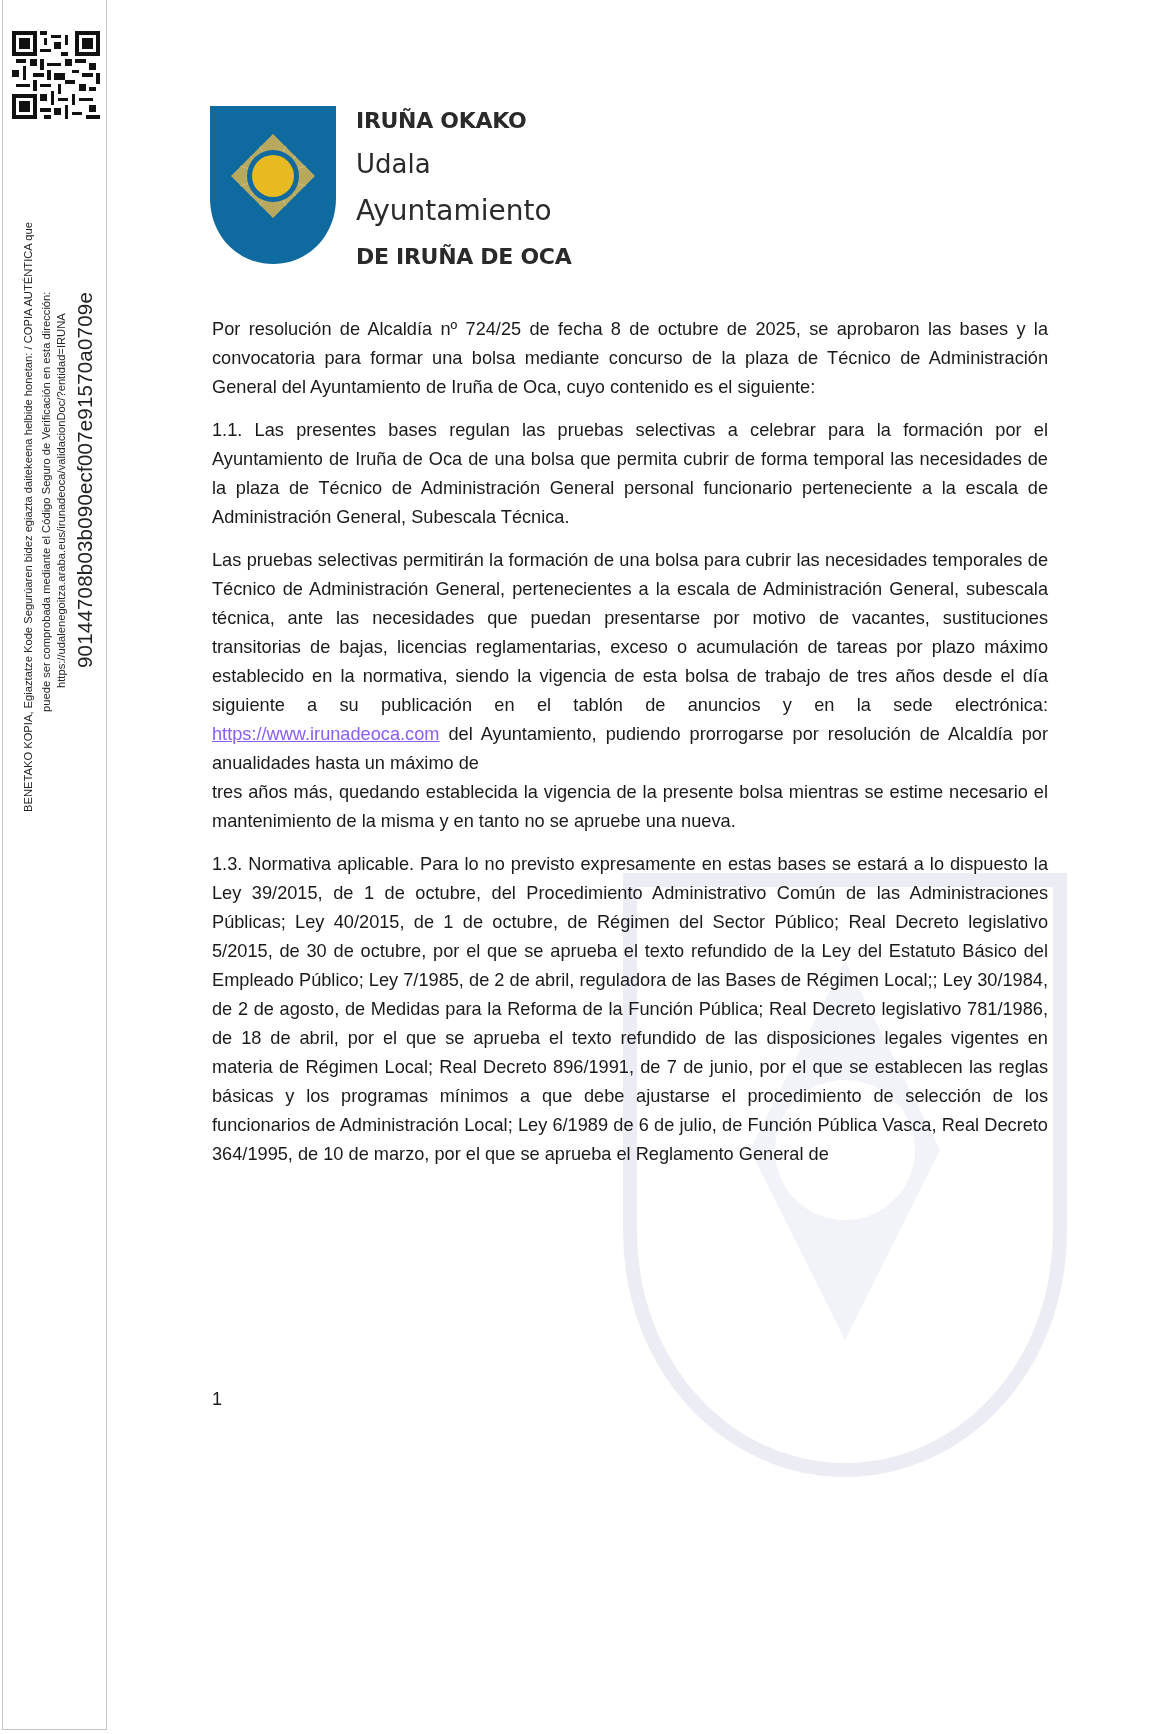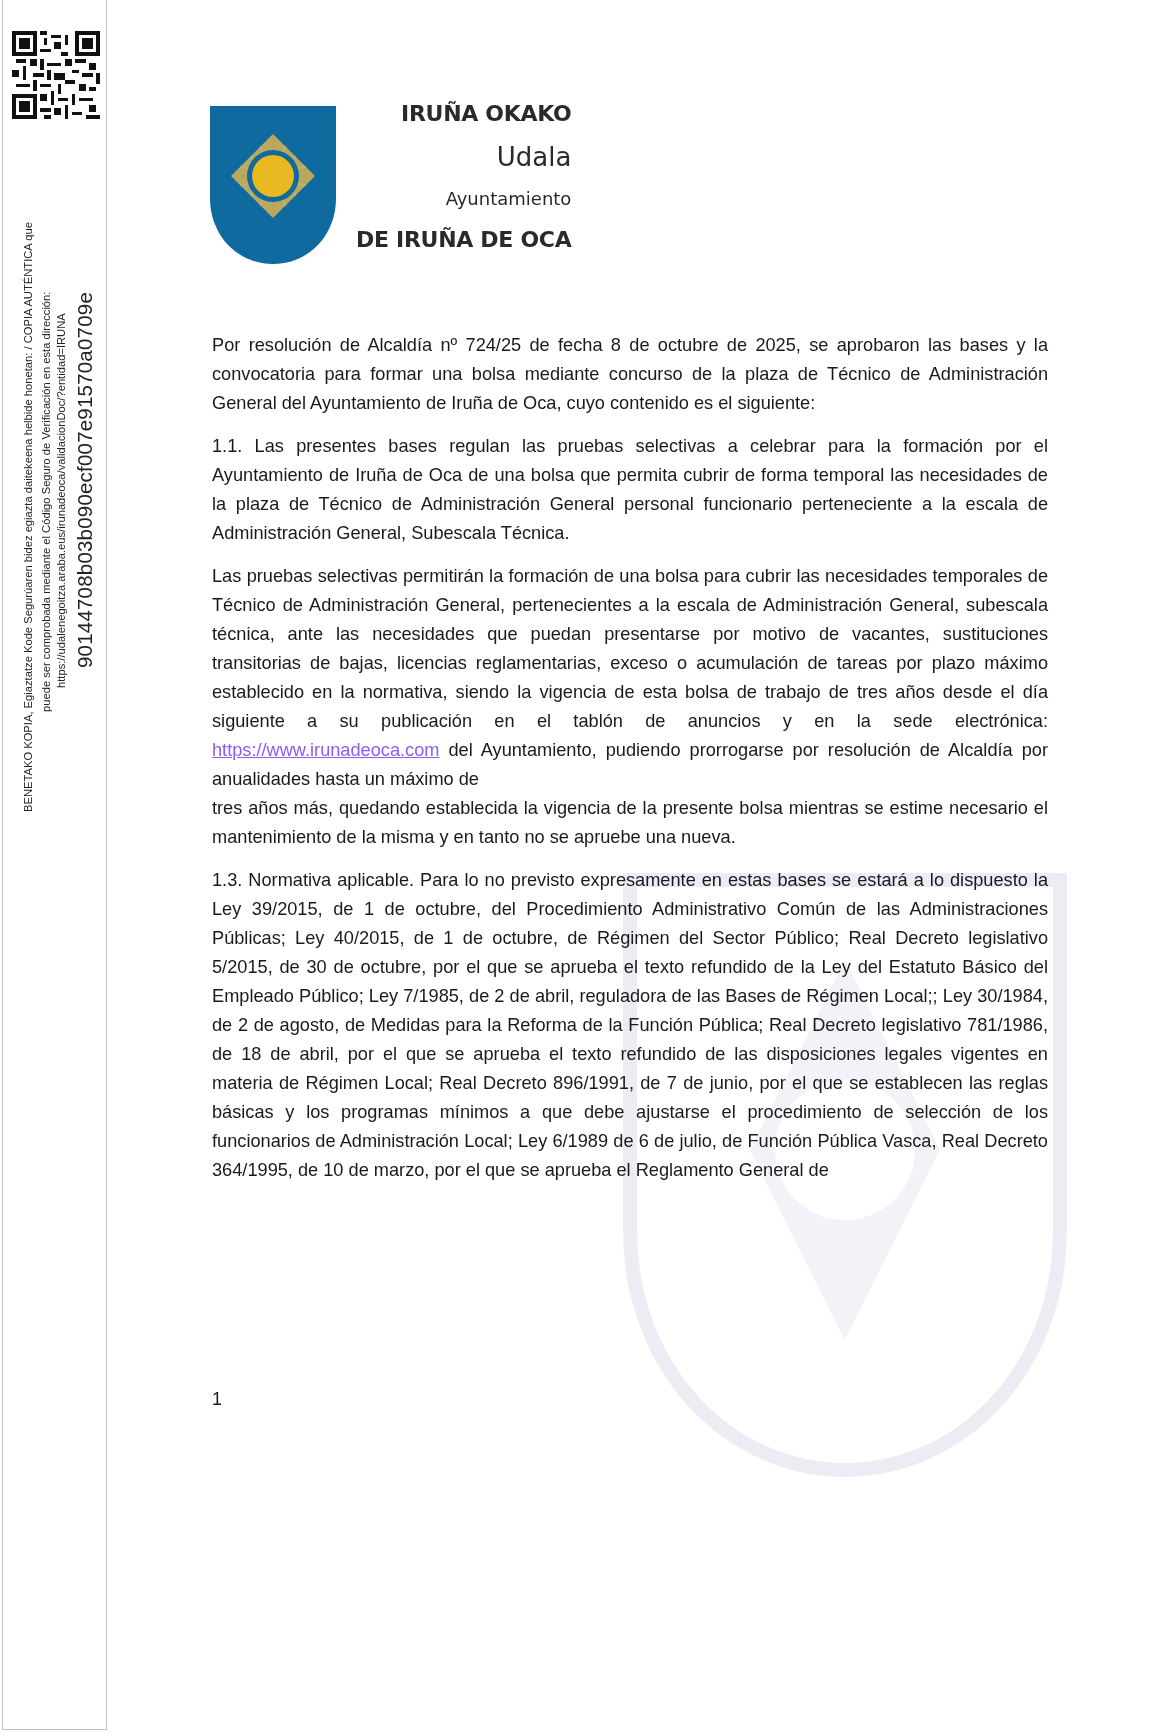--- a/index.html
+++ b/index.html
@@ -12,28 +12,28 @@
   .vt1 { left: 19px; top: 812px; font-size: 11.2px; }
   .vt2 { left: 37px; top: 712px; font-size: 11.2px; }
   .vt3 { left: 52px; top: 688px; font-size: 11.2px; }
   .vt4 { left: 70px; top: 668px; font-size: 20.5px; letter-spacing: 0.2px; }
 
   
   .watermark { position: absolute; left: 610px; top: 870px; width: 470px; height: 610px; opacity: 0.09; pointer-events: none; }
 
   
   .logo { position: absolute; left: 210px; top: 106px; width: 126px; height: 158px; }
-  .brand { position: absolute; left: 356px; top: 103px; color: #2a2a2a; font-family: "DejaVu Sans", sans-serif; line-height: 1; text-align: right; }
+  .brand { position: absolute; left: 356px; top: 110px; color: #2a2a2a; font-family: "DejaVu Sans", sans-serif; line-height: 1; }
   .brand .b1 { font-size: 22px; font-weight: bold; letter-spacing: -0.3px; }
   .brand .b2 { font-size: 26px; margin-top: 19px; }
-  .brand .b3 { font-size: 18px; margin-top: 20px; }
+  .brand .b3 { font-size: 28px; margin-top: 20px; }
   .brand .b4 { font-size: 22px; font-weight: bold; margin-top: 21px; letter-spacing: -0.3px; }
 
   
-  .content { position: absolute; left: 212px; top: 331px; width: 836px; font-family: "Liberation Sans", sans-serif; font-size: 18.2px; line-height: 29px; color: #1a1a1a; }
+  .content { position: absolute; left: 212px; top: 315px; width: 836px; font-family: "Liberation Sans", sans-serif; font-size: 18.2px; line-height: 29px; color: #1a1a1a; }
   .content p { margin: 0 0 14px 0; text-align: justify; }
   .content p.title { font-weight: bold; }
   .content p.heading { font-weight: bold; margin-bottom: 14px; }
   .link { color: #8b5cf6; text-decoration: underline; }
   .pagenum { position: absolute; left: 212px; top: 1389px; font-size: 18px; font-family: "Liberation Sans", sans-serif; }
 </style>
 </head>
 <body>
 
 <div class="strip">

